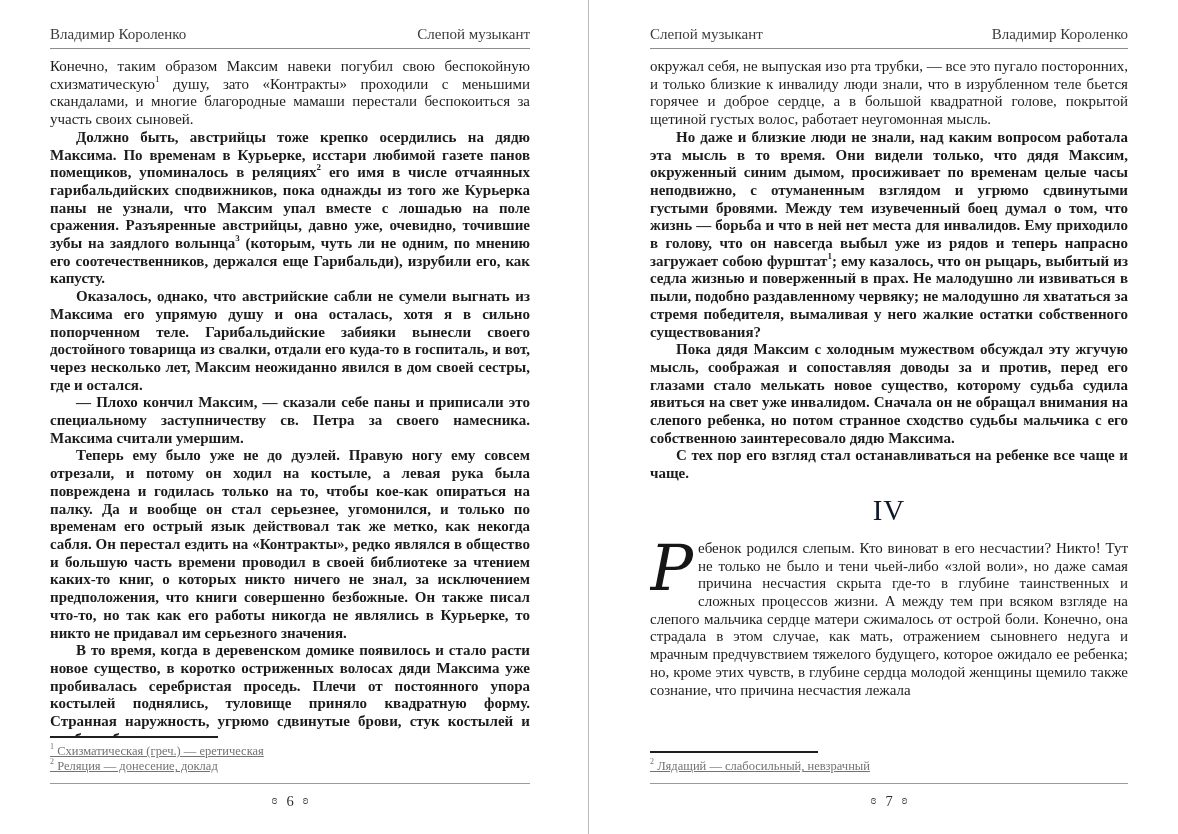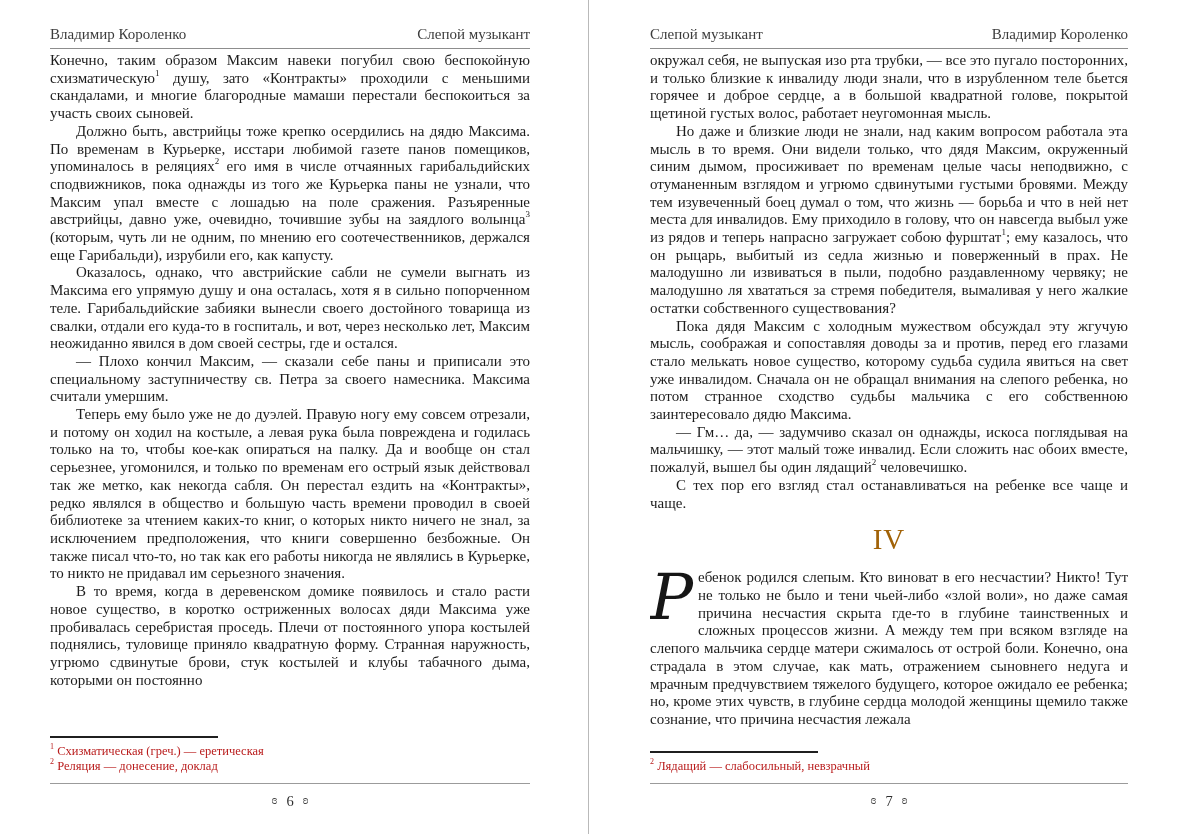--- a/index.html
+++ b/index.html
@@ -20,50 +20,50 @@
   .page-right { width: 589px; padding: 25px 50px 24px 61px; }
   .divider { width: 1px; background: #b9b9b9; height: 834px; flex: 0 0 1px; }
 
   .running-head {
     display: flex; justify-content: space-between;
     font-size: 15px; line-height: 18px; color: #3c3c3c;
   }
   .head-rule { border-top: 1px solid #8d8d8d; margin-top: 5px; }
 
   .text-block {
-    margin-top: 3px;
+    margin-top: 9px;
     flex: 1 1 auto; min-height: 0; overflow: hidden;
     font-size: 15px; line-height: 17.7px;
     text-align: justify;
   }
   .text-block p { margin: 0; }
-  .text-block p.indent { text-indent: 26px; }
+  .text-block p.indent { text-indent: 26px; font-weight: bold; }
   sup.fnmark {
     font-size: 9px; line-height: 0; vertical-align: super;
     position: relative; top: -1px;
   }
 
   .chapter-heading {
     font-size: 29px; font-weight: normal; line-height: 32px;
     text-align: center; margin: 11px 0 14px 0;
-    letter-spacing: 1px; color: #a16207; text-indent: 0;
+    letter-spacing: 1px; color: #0f172a; text-indent: 0;
   }
 
   .dropcap {
     float: left;
     font-family: "DejaVu Serif", serif; font-style: italic;
     font-size: 64px; line-height: 52px;
     height: 53px; width: 44px;
     margin: 2px 4px 0 0;
     color: #161616;
   }
 
   .footnote-area { margin-top: auto; }
   .fn-rule { width: 168px; border-top: 2px solid #1f1f1f; margin-bottom: 6px; }
-  .fn-list { font-size: 12.5px; line-height: 15.6px; color: #b91c1c; }
+  .fn-list { font-size: 12.5px; line-height: 15.6px; color: #737373; text-decoration: underline; }
   .fn-list .fn { margin: 0; }
   .fn-list sup.fnmark { font-size: 8px; }
 
   .foot-rule { border-top: 1px solid #9b9b9b; margin-top: 8px; }
   .page-number-row {
     margin-top: 8px;
     display: flex; justify-content: center; align-items: center; gap: 9px;
     font-size: 14.5px; color: #2e2e2e; line-height: 18px;
   }
   .orn { font-size: 13px; color: #424242; position: relative; top: -1px; }
@@ -108,21 +108,20 @@
     <header class="running-head">
       <span>Слепой музыкант</span>
       <span>Владимир Короленко</span>
     </header>
     <div class="head-rule"></div>
     <main class="text-block">
       <div>
           <p class="">окружал себя, не выпуская изо рта трубки, — все это пугало посторонних, и только близкие к инвалиду люди знали, что в изрубленном теле бьется горячее и доброе сердце, а в большой квадратной голове, покрытой щетиной густых волос, работает неугомонная мысль.</p>
           <p class="indent">Но даже и близкие люди не знали, над каким вопросом работала эта мысль в то время. Они видели только, что дядя Максим, окруженный синим дымом, просиживает по временам целые часы неподвижно, с отуманенным взглядом и угрюмо сдвинутыми густыми бровями. Между тем изувеченный боец думал о том, что жизнь — борьба и что в ней нет места для инвалидов. Ему приходило в голову, что он навсегда выбыл уже из рядов и теперь напрасно загружает собою фурштат<sup class="fnmark">1</sup>; ему казалось, что он рыцарь, выбитый из седла жизнью и поверженный в прах. Не малодушно ли извиваться в пыли, подобно раздавленному червяку; не малодушно ля хвататься за стремя победителя, вымаливая у него жалкие остатки собственного существования?</p>
           <p class="indent">Пока дядя Максим с холодным мужеством обсуждал эту жгучую мысль, соображая и сопоставляя доводы за и против, перед его глазами стало мелькать новое существо, которому судьба судила явиться на свет уже инвалидом. Сначала он не обращал внимания на слепого ребенка, но потом странное сходство судьбы мальчика с его собственною заинтересовало дядю Максима.</p>
-          <p class="indent">— Гм… да, — задумчиво сказал он однажды, искоса поглядывая на мальчишку, — этот малый тоже инвалид. Если сложить нас обоих вместе, пожалуй, вышел бы один лядащий<sup class="fnmark">2</sup> человечишко.</p>
           <p class="indent">С тех пор его взгляд стал останавливаться на ребенке все чаще и чаще.</p>
         </div>
       <h2 class="chapter-heading">IV</h2>
       <div>
           <p class=""><span class="dropcap">Р</span>ебенок родился слепым. Кто виноват в его несчастии? Никто! Тут не только не было и тени чьей-либо «злой воли», но даже самая причина несчастия скрыта где-то в глубине таинственных и сложных процессов жизни. А между тем при всяком взгляде на слепого мальчика сердце матери сжималось от острой боли. Конечно, она страдала в этом случае, как мать, отражением сыновнего недуга и мрачным предчувствием тяжелого будущего, которое ожидало ее ребенка; но, кроме этих чувств, в глубине сердца молодой женщины щемило также сознание, что причина несчастия лежала</p>
         </div>
     </main>
     <div class="footnote-area">
       <div class="fn-rule"></div>
       <div class="fn-list">

